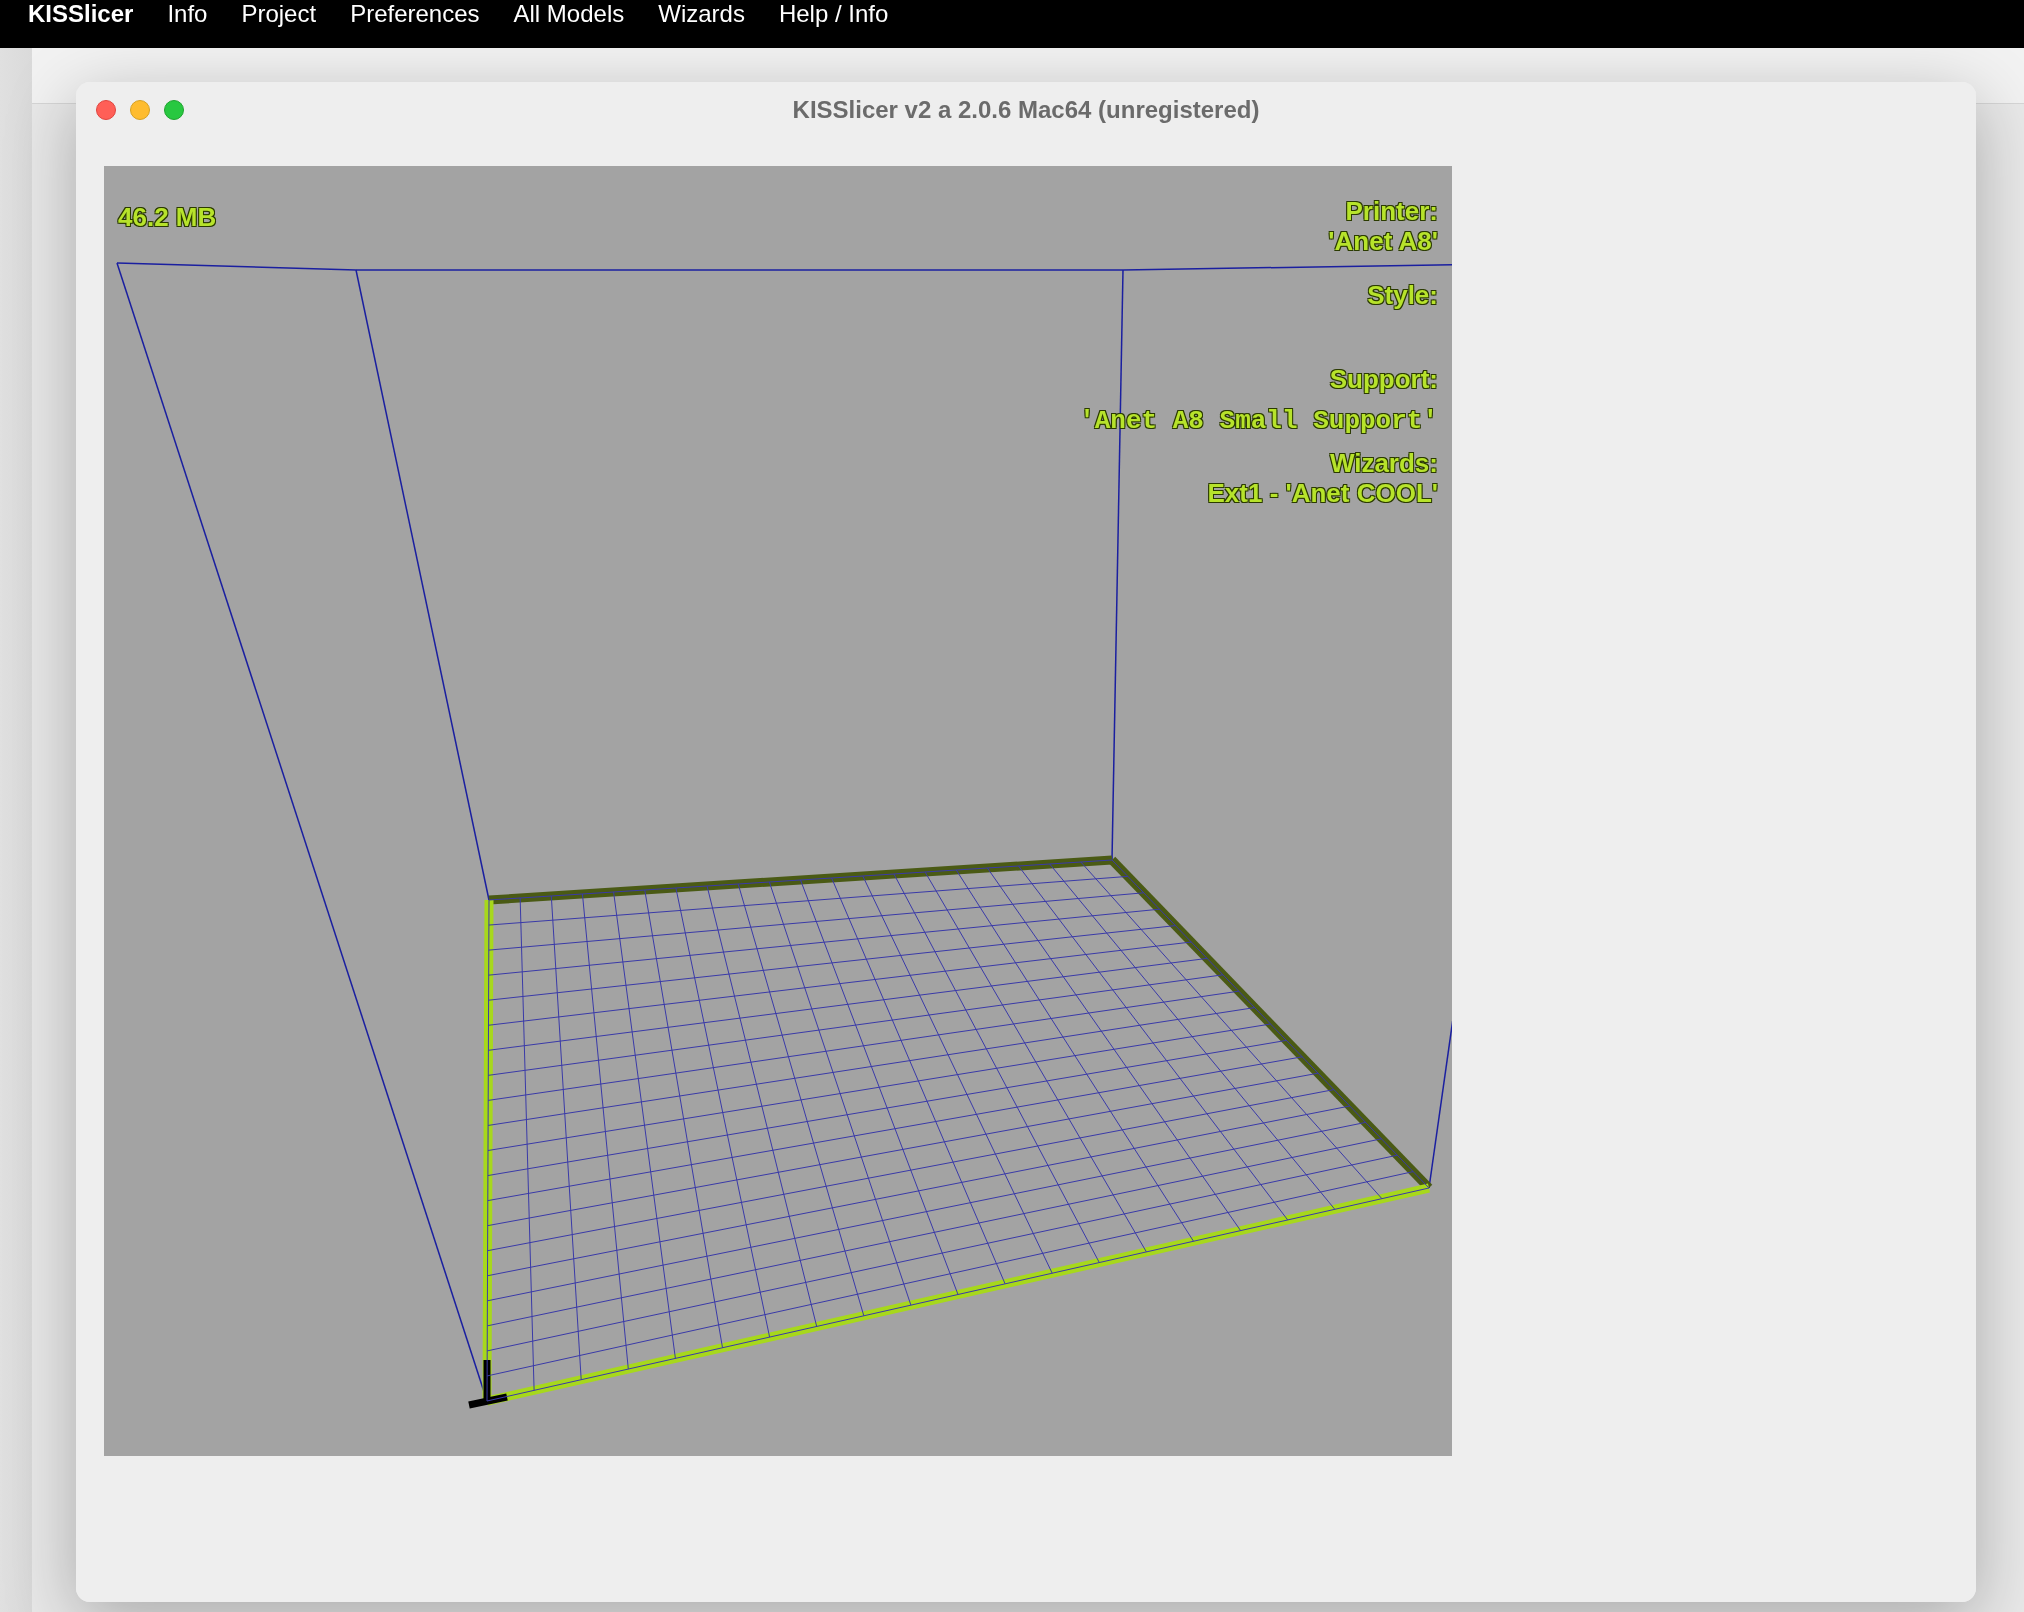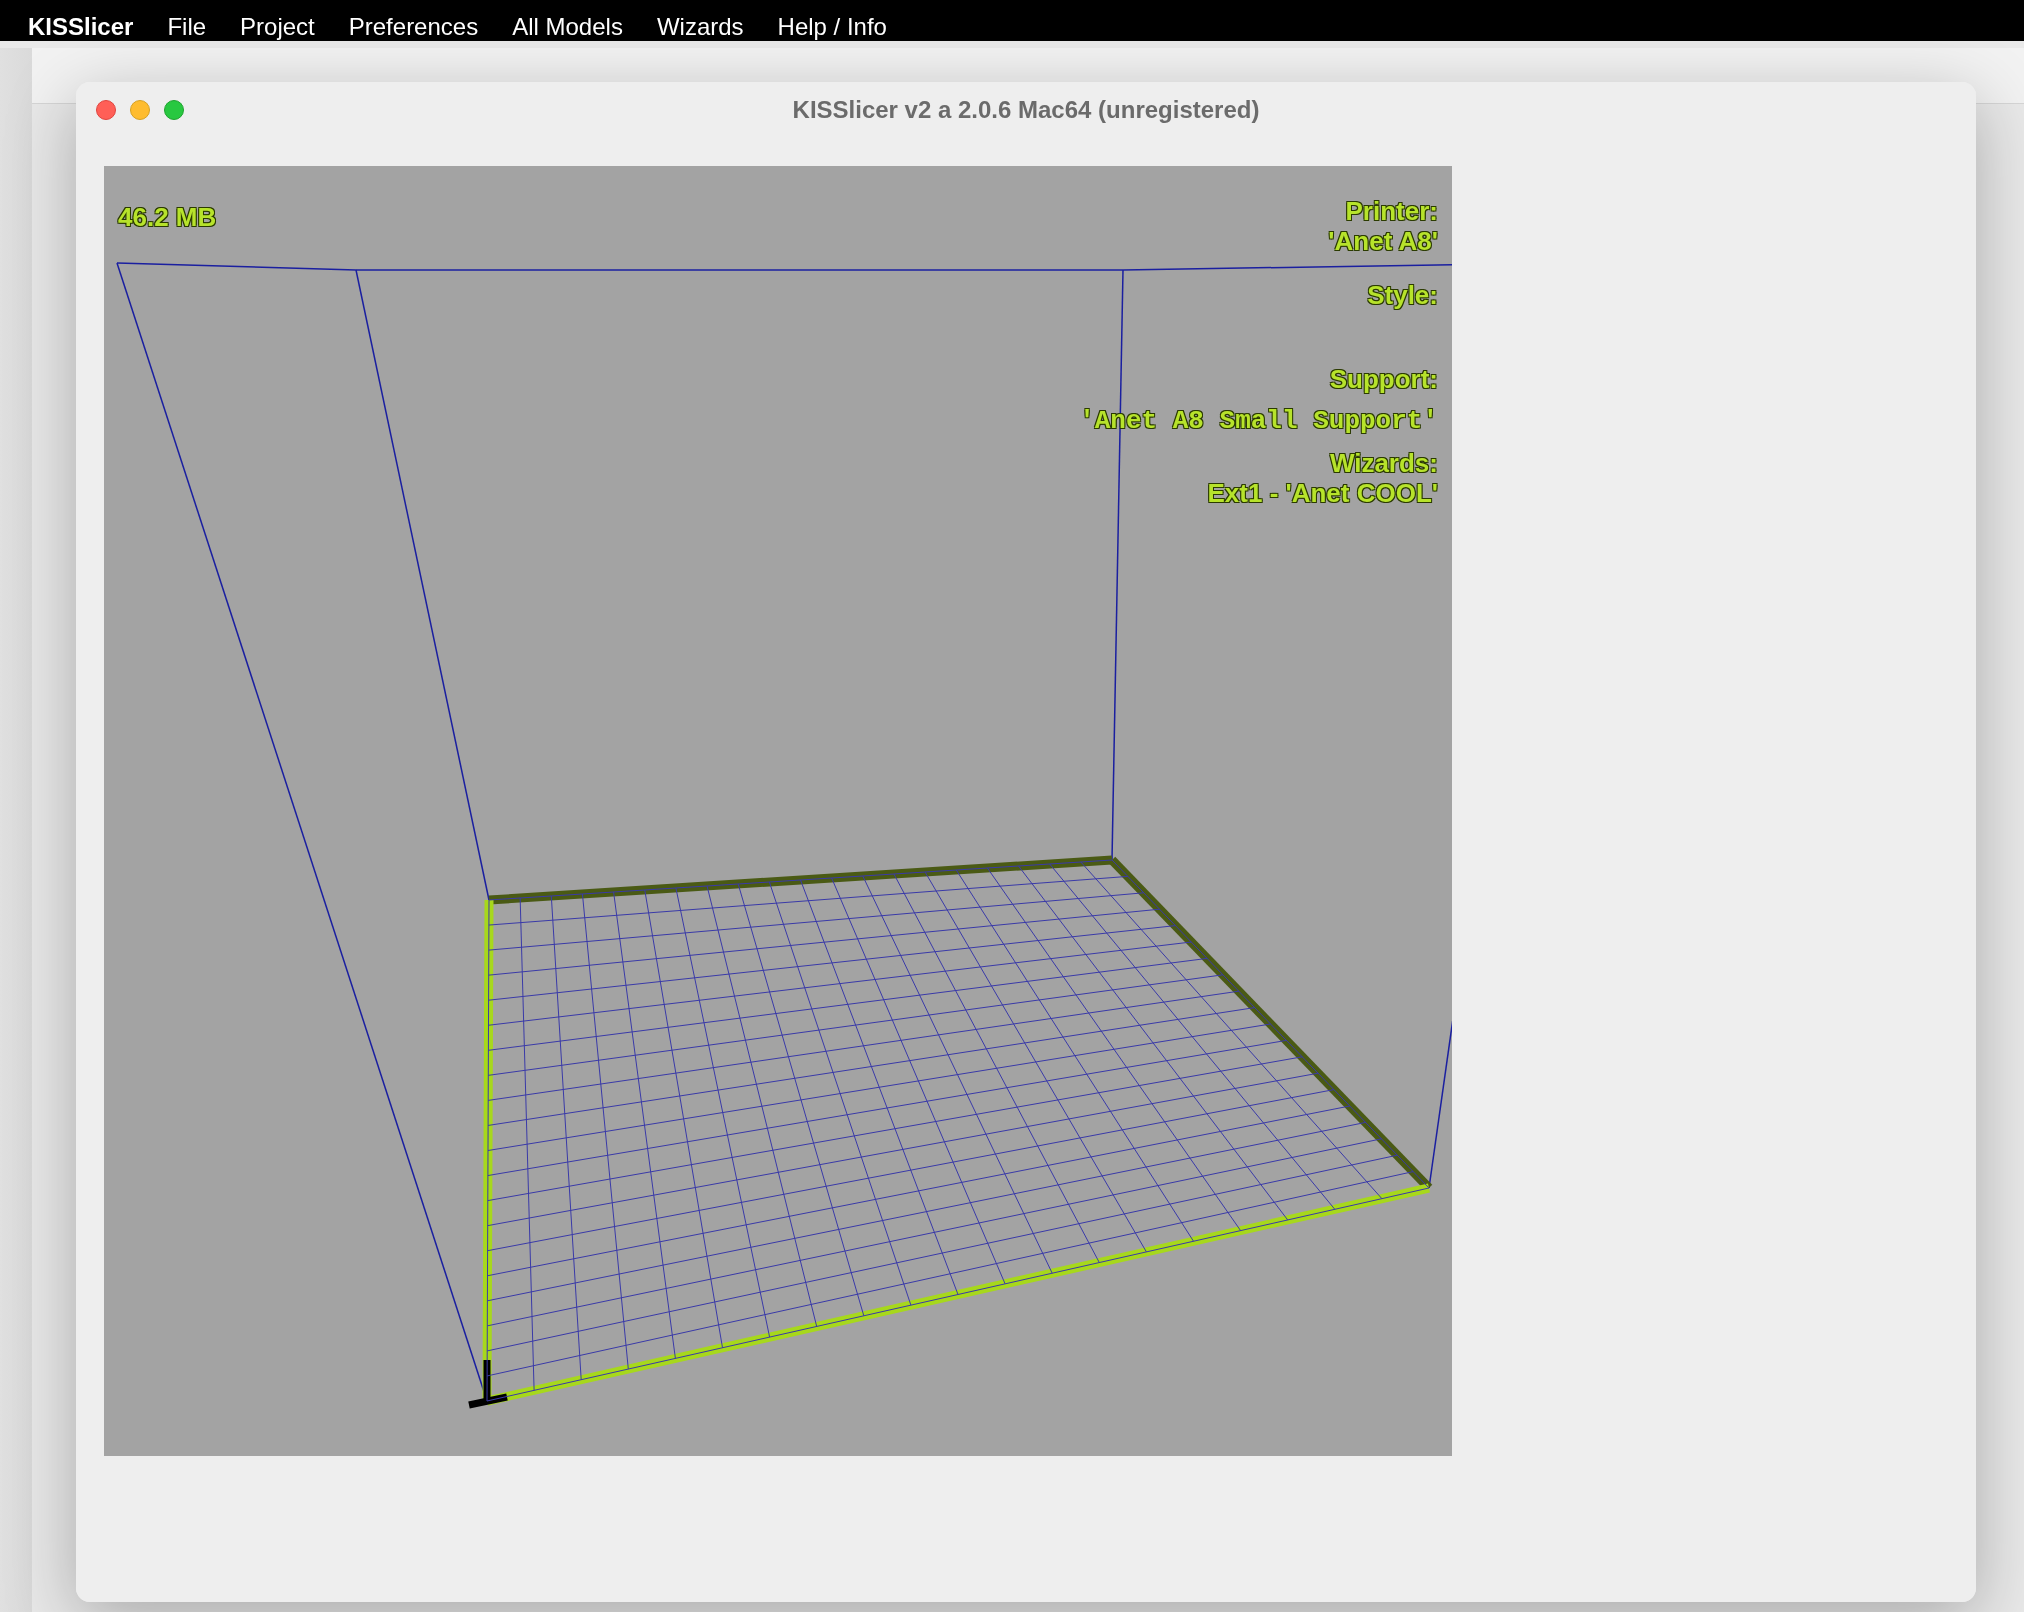--- a/index.html
+++ b/index.html
@@ -1,21 +1,21 @@
 <!DOCTYPE html>
 <html><head>
 <meta charset="utf-8">
 <style>
   * { margin: 0; padding: 0; box-sizing: border-box; }
   html, body { width: 2024px; height: 1612px; font-family: -apple-system, "Helvetica Neue", Arial, sans-serif; background: #e9e9e9; overflow: hidden; }
 
   
   .menubar {
-    position: absolute; left: 0; top: 0; width: 2024px; height: 41px;
-    background: #000; color: #fff; display: flex; align-items: flex-end;
+    position: absolute; left: 0; top: 0; width: 2024px; height: 48px;
+    background: #000; color: #fff; display: flex; align-items: flex-start;
     padding-left: 28px; font-size: 24px; font-weight: 400; gap: 34px;
   }
   .menubar .app { font-weight: 700; }
   .menubar .item { cursor: default; }
 
   
   .dock-strip { position:absolute; left:0; top:48px; width:32px; height:1564px; background: linear-gradient(90deg,#dadada,#d0d0d0); opacity:0.6; }
 
   
   .bg-toolbar { position:absolute; left:32px; top:48px; right:0; height:56px; background:#f2f2f2; border-bottom:1px solid #d6d6d6; }
@@ -63,21 +63,21 @@
   .gridline { stroke:#3a3aa8; stroke-width:1; }
   .bed-back { stroke:#4a5a14; stroke-width:9; fill:none; }
   .bed-front { stroke:#a7d81c; stroke-width:9; fill:none; }
   .origin { stroke:#000; stroke-width:7; fill:none; }
 </style>
 </head>
 <body>
 
 <div class="menubar">
   <span class="app item">KISSlicer</span>
-  <span class="item">File</span>
+  <span class="item">Info</span>
   <span class="item">Project</span>
   <span class="item">Preferences</span>
   <span class="item">All Models</span>
   <span class="item">Wizards</span>
   <span class="item">Help / Info</span>
 </div>
 
 <div class="dock-strip"></div>
 <div class="bg-toolbar"></div>
 

